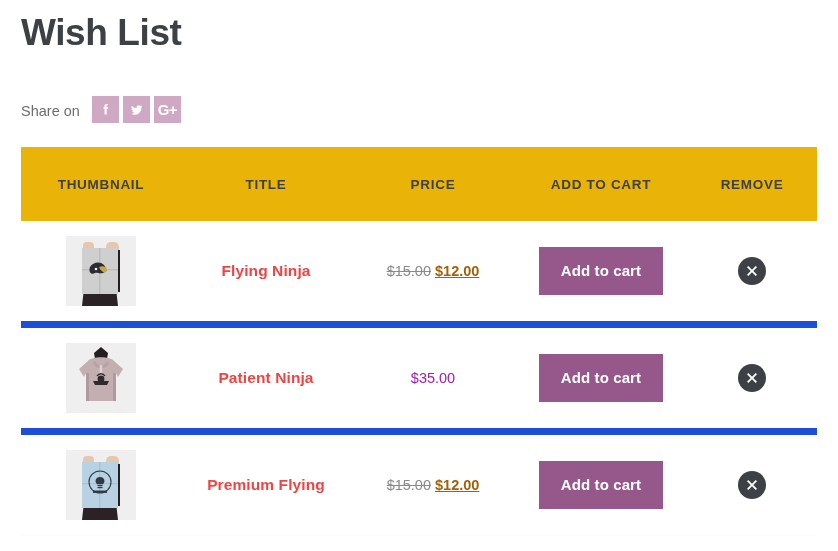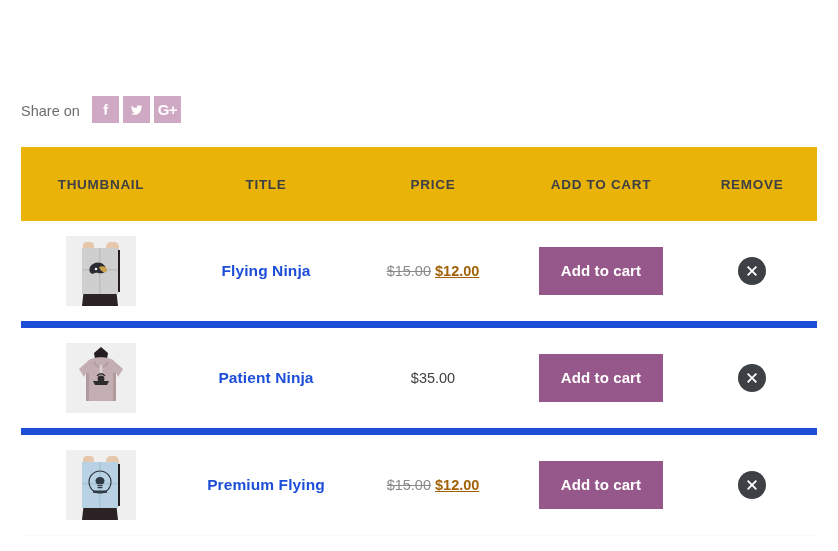--- a/index.html
+++ b/index.html
@@ -114,21 +114,21 @@
     background: #efefef;
     position: relative;
     overflow: hidden;
   }
   .thumb svg { display: block; }
 
   
   .product-title {
     font-size: 15.5px;
     font-weight: bold;
-    color: #1d4ed8;
+    color: #ef4444;
     text-decoration: none;
     cursor: pointer;
     letter-spacing: 0.1px;
   }
 
   
   .price {
     font-size: 14.5px;
     color: #595959;
     white-space: nowrap;
@@ -138,21 +138,21 @@
     color: #8a8a8a;
     margin-right: 4px;
     text-align: right;
   }
   .price .new {
     font-weight: bold;
     color: #a16207;
     text-decoration: underline;
   }
   .price .single {
-    color: #404040;
+    color: #a21caf;
   }
 
   
   .add-to-cart-btn {
     display: inline-block;
     background: #96588a;
     color: #ffffff;
     font-size: 15px;
     font-weight: bold;
     border: none;
@@ -179,20 +179,21 @@
     border: none;
     padding: 0;
   }
   .remove-btn svg { display: block; }
 </style>
 </head>
 <body>
 
 <div class="page">
 
+  <h1 class="page-title">Wish List</h1>
 
   <div class="share-row">
     <span class="share-label">Share on</span>
 
     <div class="share-btn">
       <span>
         <svg width="17" height="17" viewBox="0 0 24 24" aria-hidden="true">
           <path fill="#ffffff" d="M15.2 8.4h-2.0V7.1c0-.6.4-.75.7-.75h1.25V4.1l-1.9-.01c-2.1 0-2.6 1.57-2.6 2.58V8.4H9.2v2.4h1.45V19h3.0v-8.2h1.8l.25-2.4z"></path>
         </svg>
       </span>

